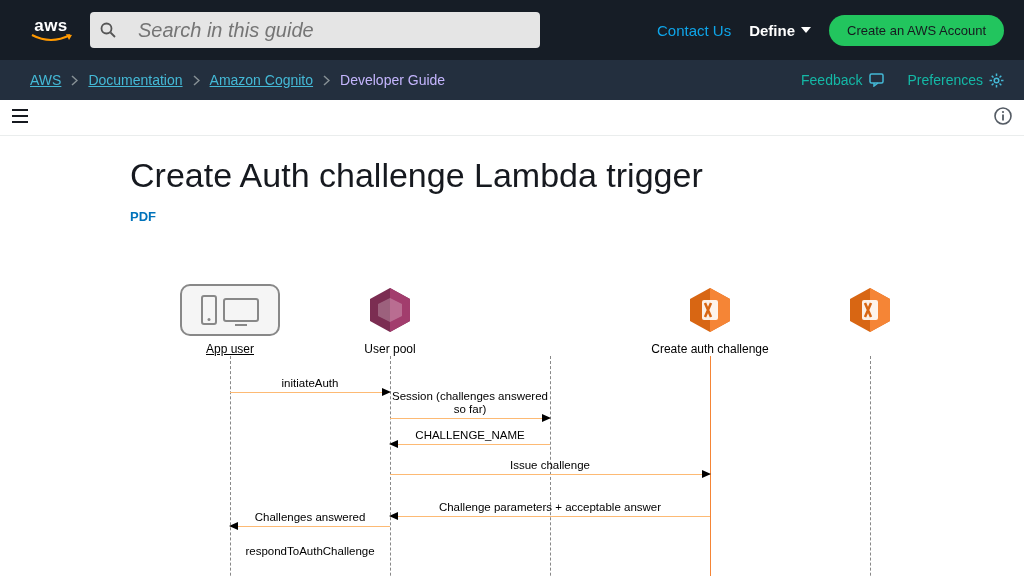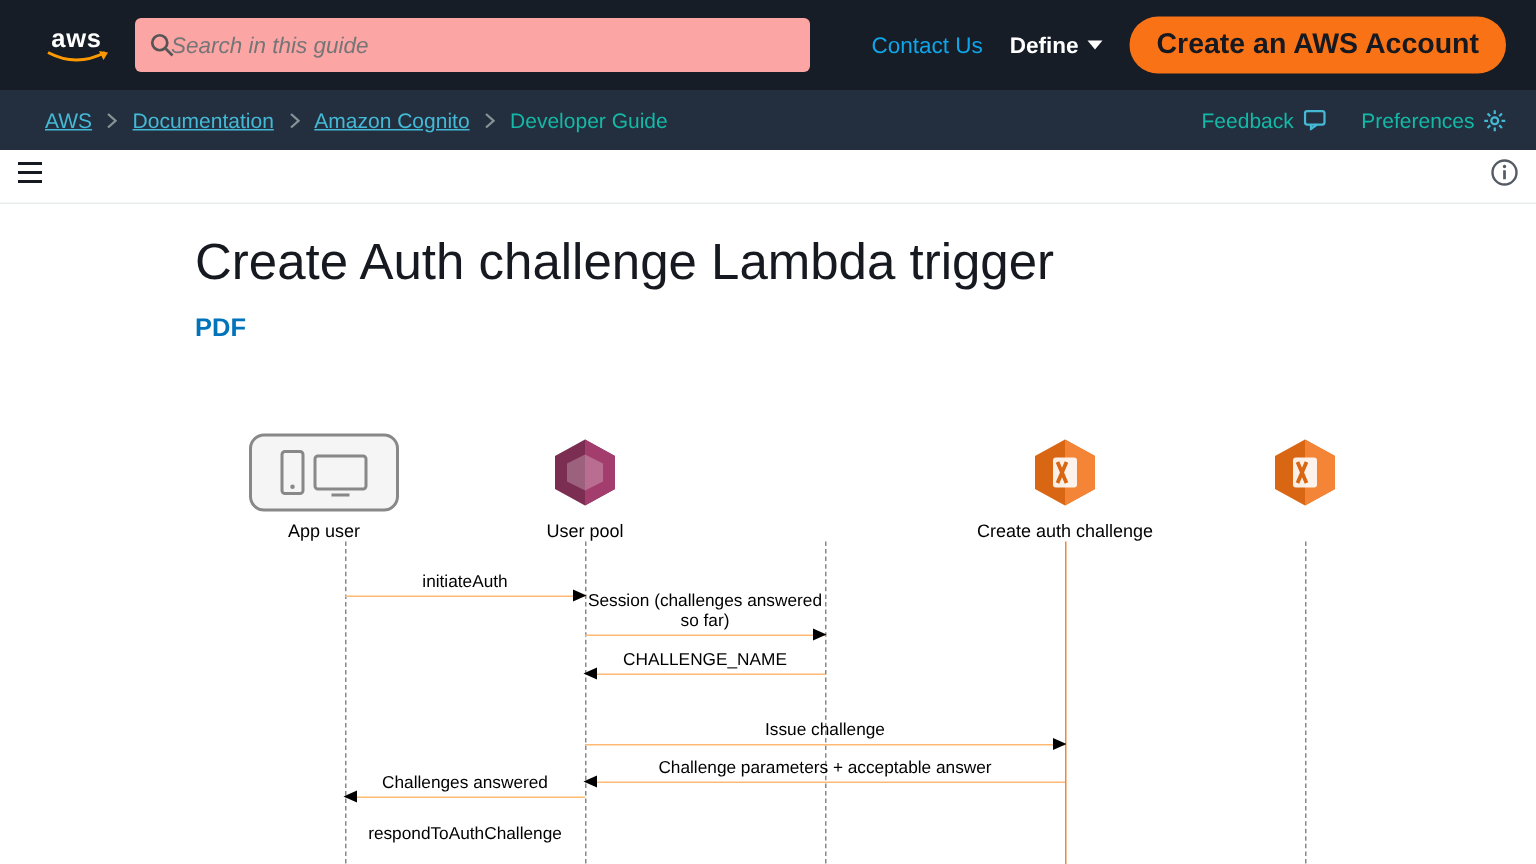--- a/index.html
+++ b/index.html
@@ -4,50 +4,50 @@
 <style>
   * { box-sizing: border-box; margin: 0; padding: 0; }
   body { font-family: "Amazon Ember", "Helvetica Neue", Arial, sans-serif; background: #fff; color: #16191f; width: 1024px; height: 576px; overflow: hidden; }
   
   .topnav { background: #161d26; height: 60px; display: flex; align-items: center; padding: 0 20px 0 30px; gap: 18px; }
   .aws-logo { color: #fff; display: flex; flex-direction: column; align-items: center; line-height: 1; cursor: pointer; }
   .aws-logo .text { font-weight: 700; font-size: 17px; letter-spacing: 0.5px; }
   .aws-logo .smile { width: 42px; height: 10px; margin-top: -1px; }
   .searchwrap { flex: 0 0 450px; position: relative; }
   .searchwrap svg { position: absolute; left: 10px; top: 50%; transform: translateY(-50%); }
-  .searchwrap input { width: 100%; height: 36px; border: none; border-radius: 4px; padding: 0 12px 0 24px; font-size: 15px; font-style: italic; color: #555; background: #fca5a5; }
+  .searchwrap input { width: 100%; height: 36px; border: none; border-radius: 4px; padding: 0 12px 0 48px; font-size: 20px; font-style: italic; color: #555; background: #e5e5e5; }
   .spacer { flex: 1; }
   .nav-link { color: #0ea5e9; font-size: 15px; font-weight: 400; cursor: pointer; }
   .lang { color: #fff; font-size: 15px; font-weight: 600; display: flex; align-items: center; gap: 6px; cursor: pointer; }
   .lang .tri { width: 0; height: 0; border-left: 5px solid transparent; border-right: 5px solid transparent; border-top: 6px solid #fff; }
-  .cta { background: #f97316; color: #16191f; font-weight: 700; font-size: 19px; padding: 8px 18px; border-radius: 20px; cursor: pointer; }
+  .cta { background: #22c55e; color: #16191f; font-weight: 400; font-size: 13px; padding: 8px 18px; border-radius: 20px; cursor: pointer; }
   
   .crumbbar { background: #232f3e; height: 40px; display: flex; align-items: center; padding: 0 20px 0 30px; color: #fff; font-size: 14px; }
   .crumbbar a { color: #44b9d6; text-decoration: underline; cursor: pointer; }
   .crumbbar .sep { margin: 0 10px; }
   .crumbbar .sep svg { display: block; }
-  .crumbbar .current { color: #14b8a6; }
+  .crumbbar .current { color: #c4b5fd; }
   .crumb-spacer { flex: 1; }
   .crumb-action { color: #14b8a6; font-size: 14px; display: flex; align-items: center; gap: 6px; cursor: pointer; margin-left: 24px; }
   .crumb-action svg { display: block; }
   
   .utilbar { height: 36px; border-bottom: 1px solid #eaeded; display: flex; align-items: center; padding: 0 12px; }
   .hamburger { cursor: pointer; }
   .util-spacer { flex: 1; }
   .info-icon { cursor: pointer; }
   
   .content { padding: 20px 60px 0 130px; }
   h1 { font-size: 34px; font-weight: 400; color: #16191f; margin-bottom: 14px; }
-  .pdf { color: #0073bb; font-weight: 700; font-size: 17px; cursor: pointer; }
+  .pdf { color: #0073bb; font-weight: 700; font-size: 13px; cursor: pointer; }
   
   .diagram { position: relative; margin-top: 60px; height: 320px; font-size: 12px; color: #000; }
   .actor { position: absolute; top: 0; width: 160px; text-align: center; }
   .actor .label { margin-top: 6px; font-size: 12px; line-height: 1.2; }
   .actor .iconbox { height: 52px; display: flex; align-items: center; justify-content: center; }
-  .a1 { left: 6px; }
+  .a1 { left: 20px; text-decoration: underline; }
   .a2 { left: 180px; }
   .a3 { left: 340px; }
   .a4 { left: 500px; }
   .a5 { left: 660px; }
   .lifeline { position: absolute; top: 72px; width: 0; border-left: 1px dashed #888; height: 260px; }
   .ll1 { left: 100px; }
   .ll2 { left: 260px; }
   .ll3 { left: 420px; }
   .ll4 { left: 580px; border-left: 1px solid #f58536; }
   .ll5 { left: 740px; }
@@ -210,21 +210,21 @@
 
     <div class="msg arrow-r" style="top:108px; left:100px; width:160px;">
         <div class="txt">initiateAuth</div>
       </div>
     <div class="msg arrow-r" style="top:134px; left:260px; width:160px;">
         <div class="txt" style="bottom:3px;">Session (challenges answered so far)</div>
       </div>
     <div class="msg arrow-l" style="top:160px; left:260px; width:160px;">
         <div class="txt">CHALLENGE_NAME</div>
       </div>
-    <div class="msg arrow-r" style="top:207px; left:260px; width:320px;">
+    <div class="msg arrow-r" style="top:190px; left:260px; width:320px;">
         <div class="txt">Issue challenge</div>
       </div>
     <div class="msg arrow-l" style="top:232px; left:260px; width:320px;">
         <div class="txt">Challenge parameters + acceptable answer</div>
       </div>
     <div class="msg arrow-l" style="top:242px; left:100px; width:160px;">
         <div class="txt">Challenges answered</div>
       </div>
     <div class="msg" style="top:276px; left:100px; width:160px; background:none;">
         <div class="txt">respondToAuthChallenge</div>

